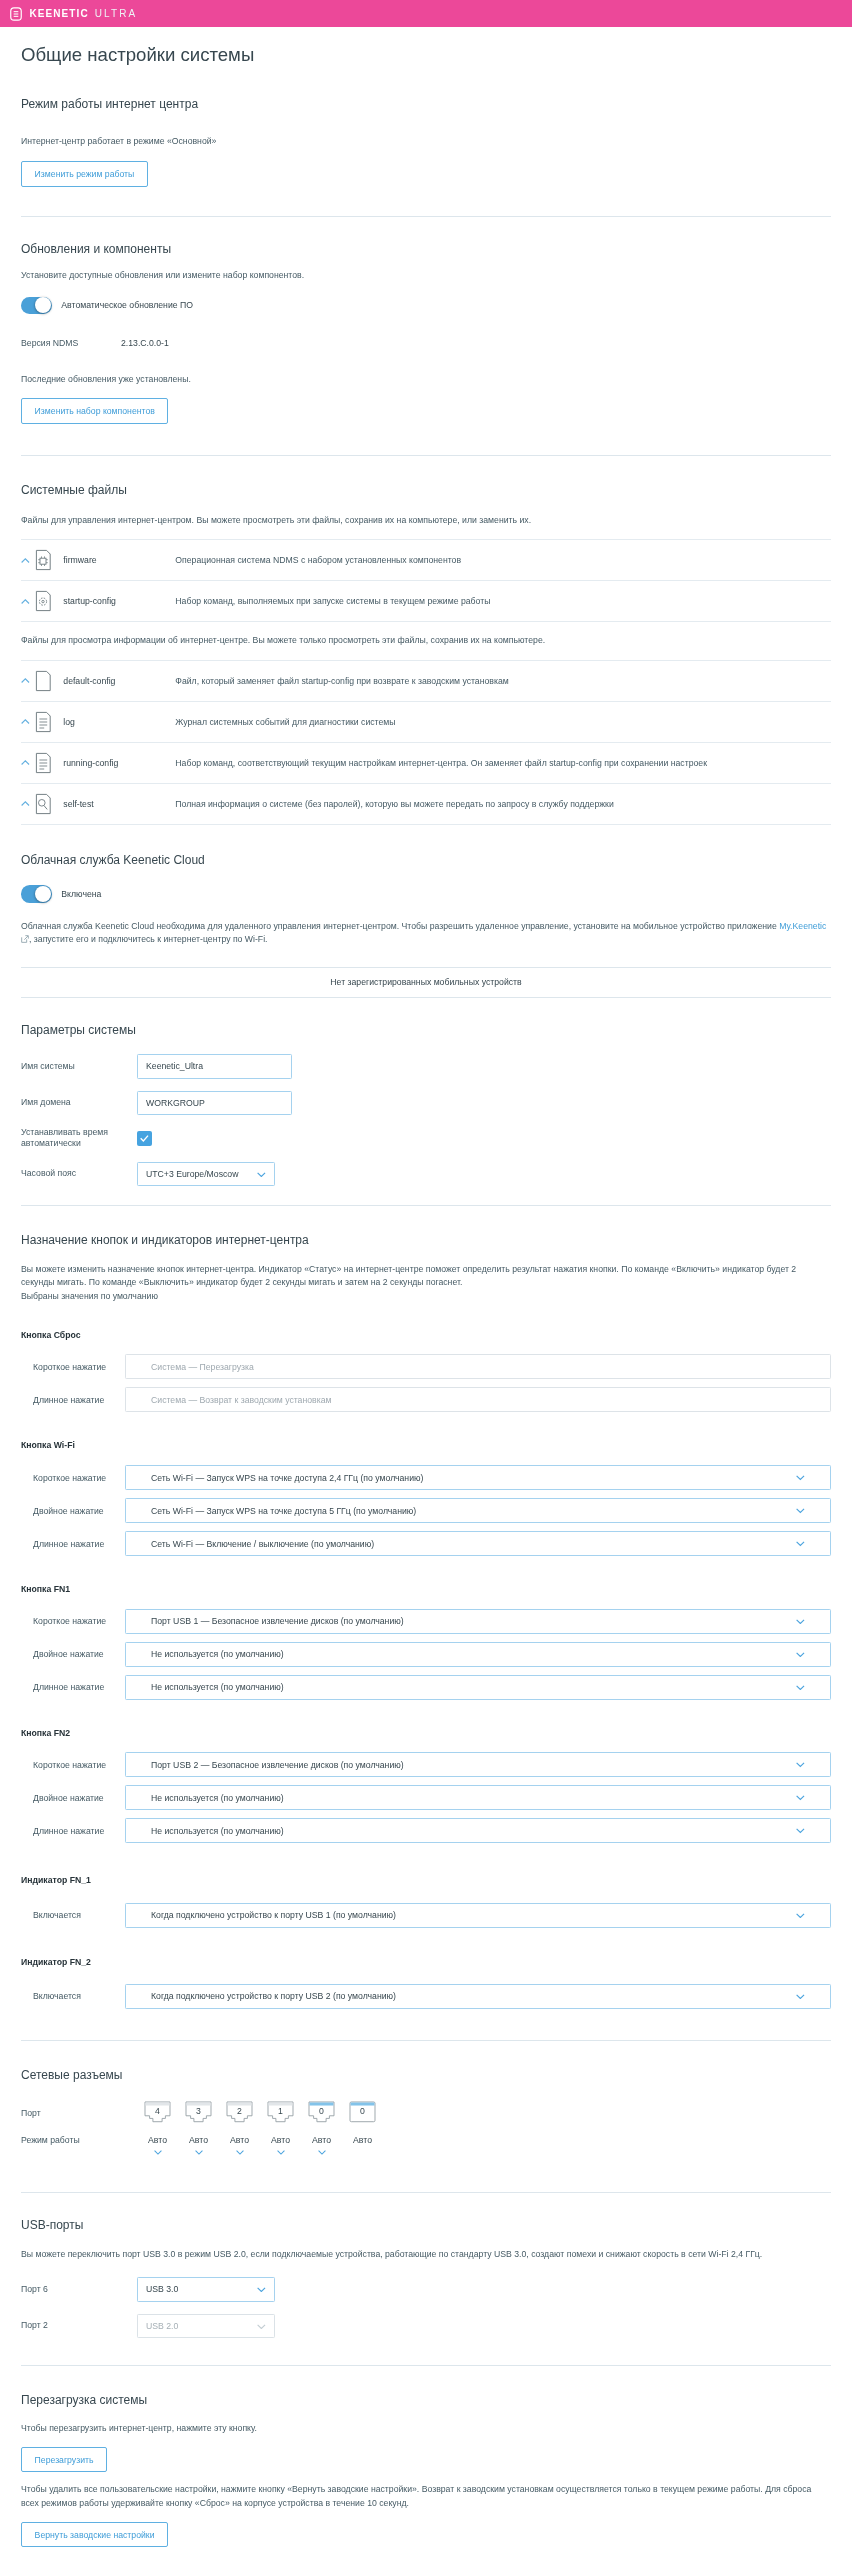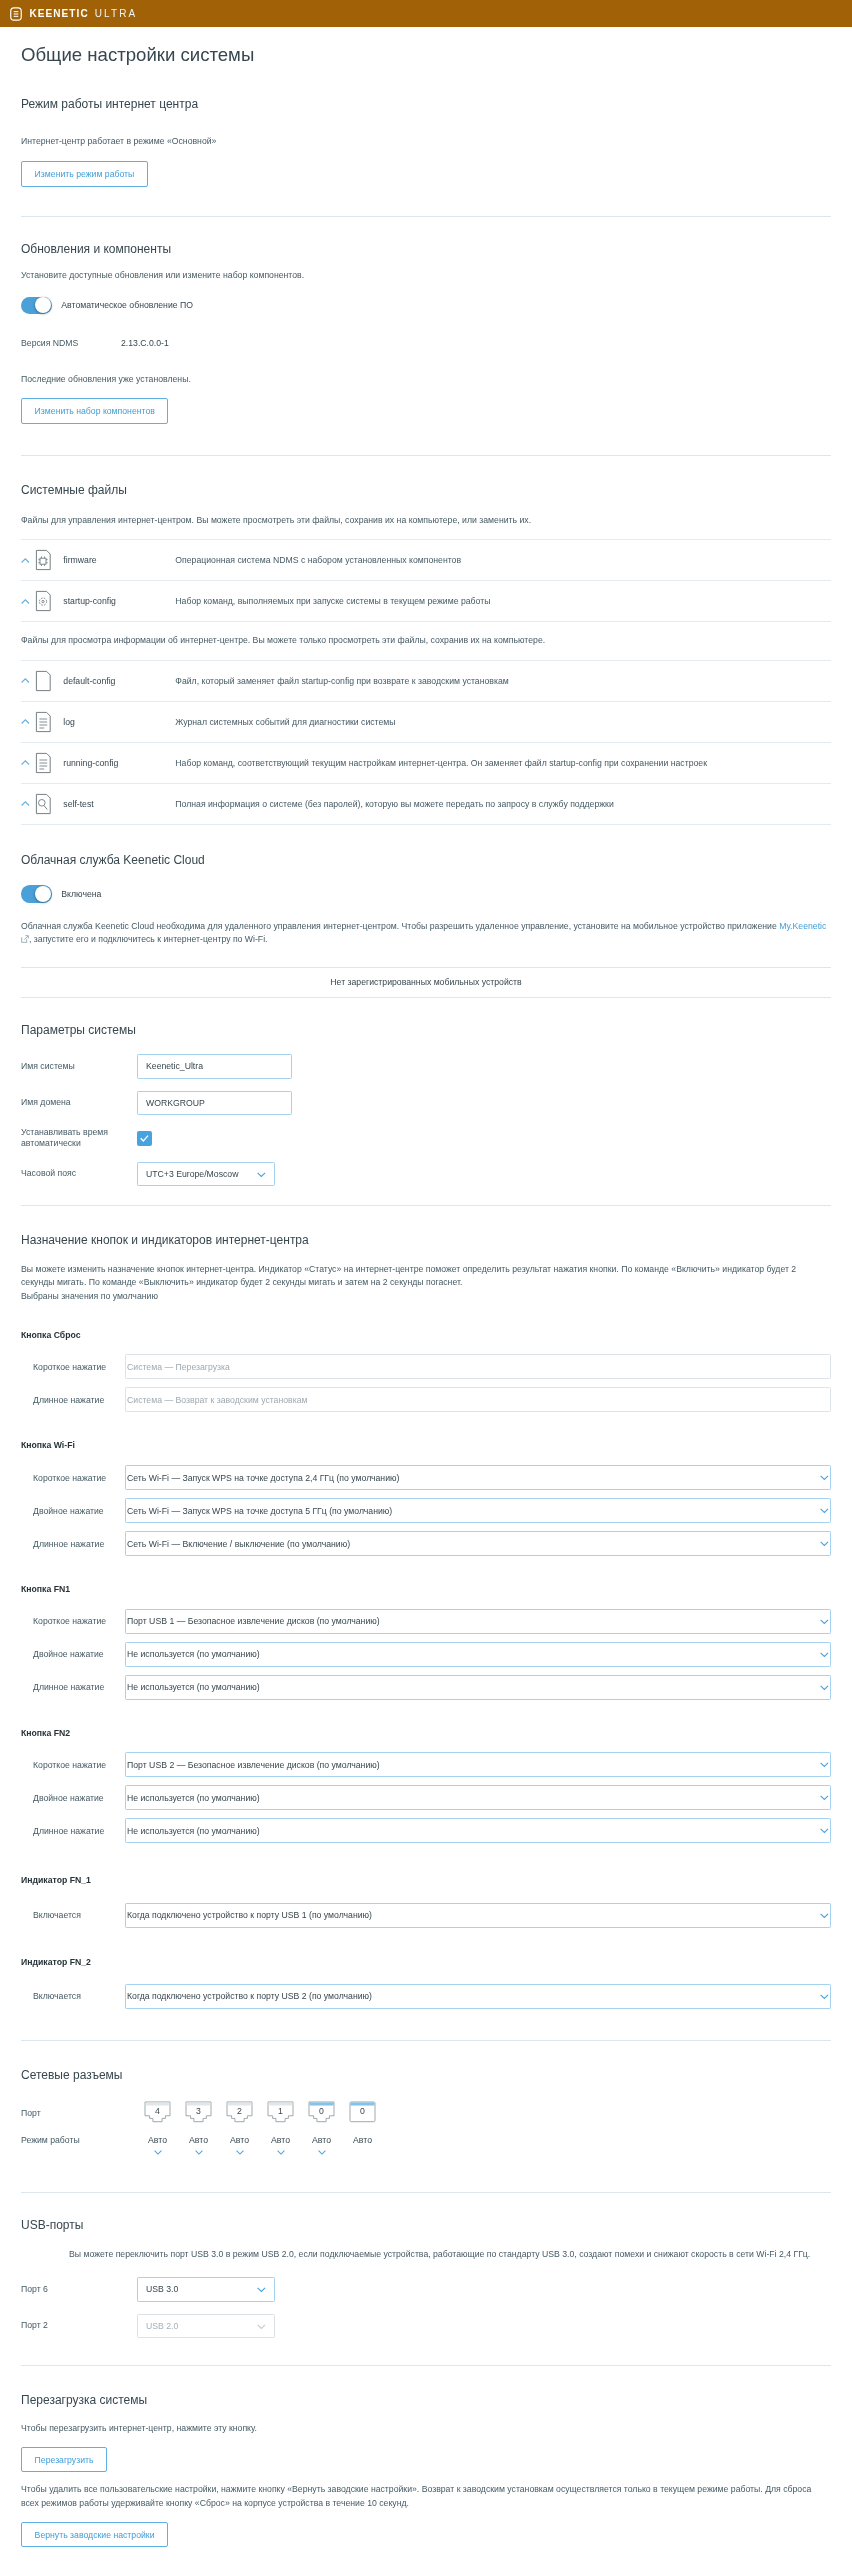--- a/index.html
+++ b/index.html
@@ -1,19 +1,19 @@
 <!DOCTYPE html>
 <html lang="ru" style="font-size:10.7px"><head>
 <meta charset="utf-8">
 <style>
   html,body{margin:0;padding:0;background:#fff;}
   body{width:852px;font-family:"Liberation Sans",sans-serif;color:#455a64;-webkit-font-smoothing:antialiased;}
   .page{min-height:2576px;box-sizing:border-box;}
   
-  .hdr{height:27px;background:#a16207;display:flex;align-items:center;padding-left:8.7px;}
+  .hdr{height:27px;background:#ec4899;display:flex;align-items:center;padding-left:8.7px;}
   .hdr .logo{display:flex;align-items:center;}
   .brand-bold{color:#ffffff;font-weight:700;font-size:10px;letter-spacing:1.1px;margin-left:6.7px;}
   .brand-light{color:#eef3f6;font-weight:300;font-size:10px;letter-spacing:2.1px;margin-left:6px;}
   
   .content{padding:0 21px;}
   .page-title{font-size:18.6px;font-weight:400;color:#37474f;margin:16.6px 0 0;}
   h2.sec{font-size:12px;font-weight:400;color:#37474f;margin:0;}
   .txt{font-size:8.7px;color:#455a64;line-height:13.3px;}
   .divider{border:none;border-top:0.7px solid #dde6ec;margin:0;}
   
@@ -46,21 +46,21 @@
         padding:0 8px;font-size:8.7px;color:#37474f;background:#fff;}
   .selbox{width:120px;height:22.6px;border:0.7px solid #a5d2ef;border-radius:1.3px;display:flex;align-items:center;
         justify-content:space-between;padding:0 8px;font-size:8.7px;color:#37474f;background:#fff;cursor:pointer;}
   .selbox.dis{border-color:#dbe2e7;color:#a6b0b6;cursor:default;}
   .checkbox{width:14.6px;height:14.6px;border-radius:2px;background:#46a3e0;display:flex;align-items:center;justify-content:center;cursor:pointer;}
   
   .grp-h{font-size:8.7px;font-weight:700;color:#263238;margin:0;}
   .assign-row{display:flex;align-items:center;margin-bottom:8px;}
   .assign-row .lbl{width:104px;flex:0 0 auto;padding-left:12px;box-sizing:border-box;font-size:8.7px;color:#455a64;}
   .wide-select{flex:1;height:25px;border:0.7px solid #a5d2ef;border-radius:1.3px;background:#fff;display:flex;align-items:center;
-        justify-content:space-between;padding:0 1px;font-size:8.7px;color:#37474f;cursor:pointer;box-sizing:border-box;}
+        justify-content:space-between;padding:0 25px;font-size:8.7px;color:#37474f;cursor:pointer;box-sizing:border-box;}
   .wide-select.dis{border-color:#dde3e8;color:#9fa9b0;cursor:default;}
   
   .port-grid-row{display:flex;align-items:flex-start;font-size:8.7px;}
   .port-grid-row .lbl{width:116px;flex:0 0 auto;color:#455a64;padding-top:8px;}
   .port-cell{width:41px;flex:0 0 auto;display:flex;flex-direction:column;align-items:center;}
   .port-ico{position:relative;width:29px;height:25px;}
   .port-num{position:absolute;left:0;top:6px;width:100%;text-align:center;font-size:8.7px;color:#37474f;}
   .mode-cell{width:41px;flex:0 0 auto;text-align:center;}
   .mode-val{font-size:8.7px;color:#37474f;cursor:pointer;}
   .mode-chev{margin-top:2px;}
@@ -515,21 +515,21 @@
       </span>
       <span class="mode-cell">
         <span class="mode-val" style="cursor:default;">Авто</span>
       </span>
     </div>
 
     <hr class="divider" style="margin-top:35px;">
 
     
     <h2 class="sec" style="margin-top:25px;">USB-порты</h2>
-    <div class="txt" style="margin-top:16px;margin-left:48px;">Вы можете переключить порт USB 3.0 в режим USB 2.0, если подключаемые устройства, работающие по стандарту USB 3.0, создают помехи и снижают скорость в сети Wi-Fi 2,4 ГГц.</div>
+    <div class="txt" style="margin-top:16px;">Вы можете переключить порт USB 3.0 в режим USB 2.0, если подключаемые устройства, работающие по стандарту USB 3.0, создают помехи и снижают скорость в сети Wi-Fi 2,4 ГГц.</div>
     <div class="frm-row" style="margin-top:16px;">
       <span class="lbl">Порт 6</span>
       <span class="selbox">
         <span>USB 3.0</span>
         <span><svg width="8.7" height="5.3" viewBox="0 0 14 8">
               <polyline points="1,1 7,7 13,1" fill="none" stroke="#4aa3de" stroke-width="1.8"></polyline>
             </svg></span>
       </span>
     </div>
     <div class="frm-row">

